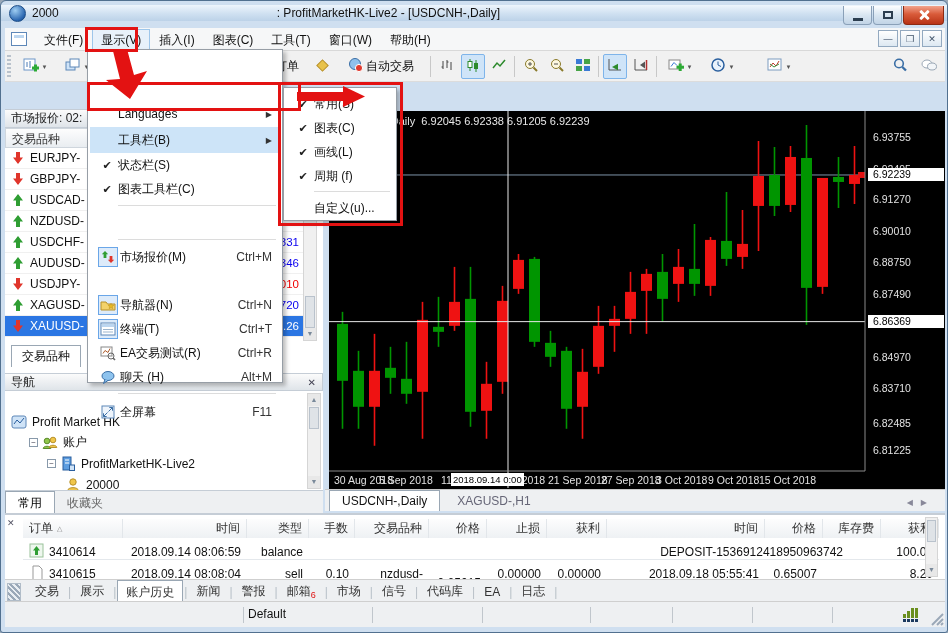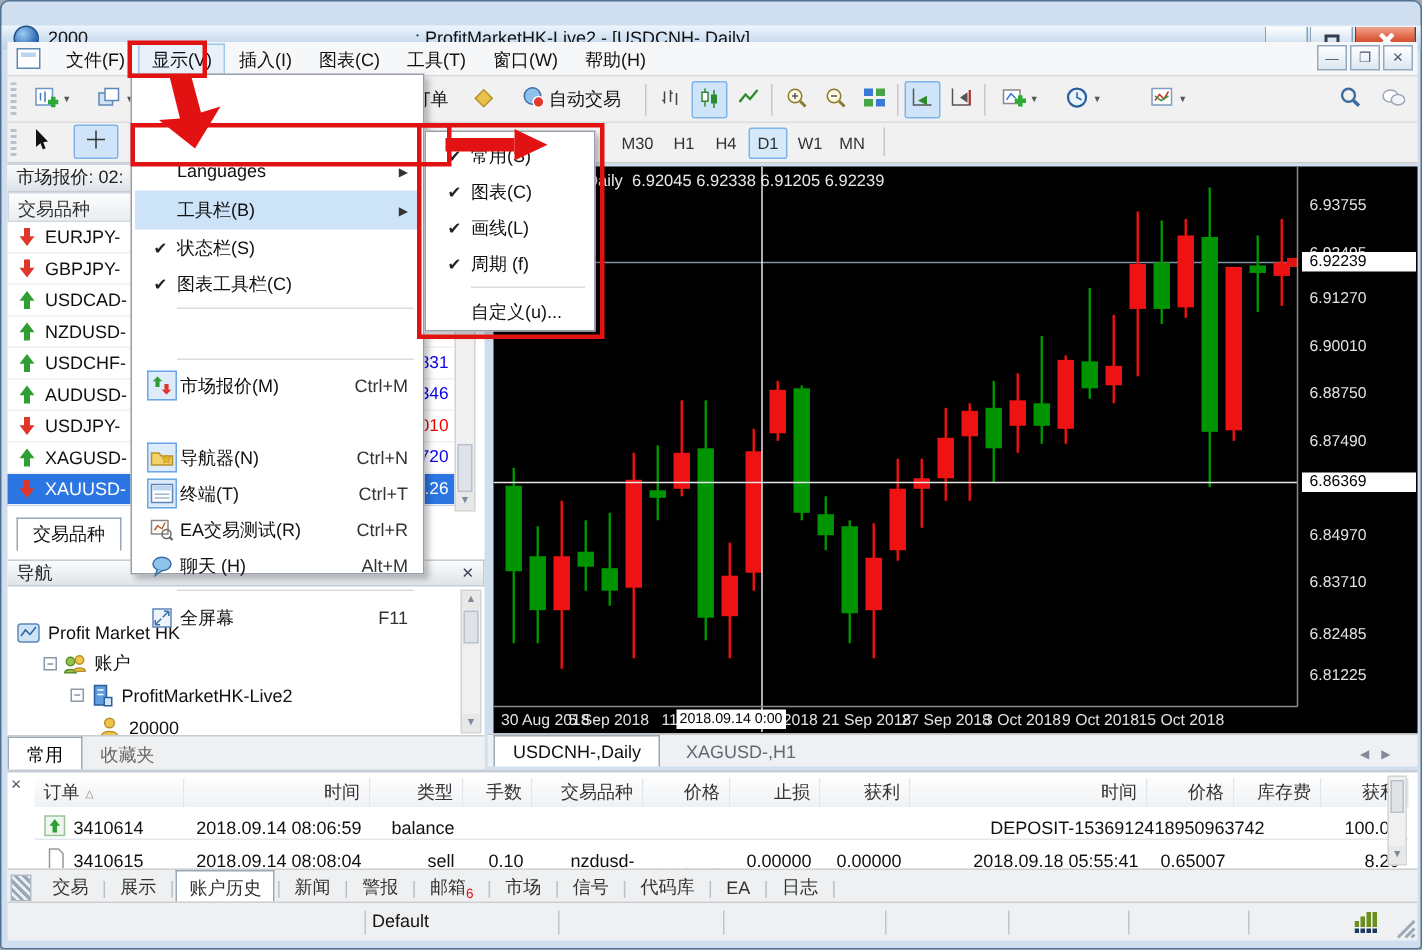--- a/index.html
+++ b/index.html
@@ -1,21 +1,21 @@
 <!DOCTYPE html>
 <html><head>
 <meta charset="utf-8">
 <style>
   html,body{margin:0;padding:0;background:#9aa8b8;font-family:"Liberation Sans","DejaVu Sans",sans-serif;}
   *{box-sizing:border-box;}
   #app{position:relative;width:948px;height:633px;background:#cfdff0;border:1px solid #51708f;
        border-radius:6px 6px 3px 3px;overflow:hidden;font-size:12px;color:#111;}
   .abs{position:absolute;}
   
-  #titlebar{position:absolute;left:0;top:16px;width:948px;height:16px;
+  #titlebar{position:absolute;left:0;top:4px;width:948px;height:16px;
     background:linear-gradient(#eef5fc,#cfe0f1 55%,#bcd2e8);display:flex;align-items:center;}
   #logo{width:17px;height:17px;border-radius:50%;margin:0 6px 0 8px;
     background:radial-gradient(circle at 35% 30%,#9ecdf2,#2a66b0 70%,#16407a);border:1px solid #1c4c86;}
   .cap-group{position:absolute;top:1px;right:5px;display:flex;}
   .cap-btn{width:29px;height:19px;border:1px solid #8aa0b8;border-top:none;border-radius:0 0 4px 4px;
     background:linear-gradient(#fdfeff,#d9e6f2 50%,#c2d4e6);display:flex;align-items:center;justify-content:center;margin-left:1px;}
   .cap-close{width:41px;background:linear-gradient(#f2a38d,#d95b3a 45%,#b83316);border-color:#8c2a12;}
   .glyph-min{width:10px;height:3px;background:#2c3e50;margin-top:8px;}
   .glyph-max{width:10px;height:8px;border:2px solid #2c3e50;}
   .glyph-x{position:relative;width:12px;height:12px;}
@@ -276,42 +276,20 @@
             <line x1="10.3" y1="10" x2="14" y2="13.5" stroke="#3a6ea5" stroke-width="2.4"></line>
           </svg></span>
       </div>
       <div class="tbtn" style="left: 910px; width: 28px;">
         <span><svg width="16" height="16" viewBox="0 0 16 16">
             <ellipse cx="6" cy="7" rx="5" ry="4" fill="#fff" stroke="#9aa7b5"></ellipse>
             <ellipse cx="11" cy="9.5" rx="4.5" ry="3.5" fill="#f2f5f8" stroke="#9aa7b5"></ellipse>
           </svg></span>
       </div>
     </div>
-  <div id="toolbar2">
-      <div class="grip"></div>
-      <div class="tbtn" style="left: 8px; width: 28px; top: 1px; height: 23px;">
-        <span><svg width="16" height="16" viewBox="0 0 16 16">
-            <path d="M5 1 L5 13 L8 10.5 L9.6 14.6 L11.4 13.8 L9.8 9.8 L13 9.4 Z" fill="#111"></path>
-          </svg></span>
-      </div>
-      <div class="tbtn pressed" style="left: 44px; width: 30px; top: 1px; height: 23px;">
-        <span><svg width="16" height="16" viewBox="0 0 16 16">
-            <line x1="8" y1="2" x2="8" y2="14" stroke="#333"></line>
-            <line x1="2" y1="8" x2="14" y2="8" stroke="#333"></line>
-          </svg></span>
-      </div>
-      <div class="vsep" style="left: 82px; top: 3px; height: 19px;"></div>
-      <div class="pbtn" style="left: 404px; width: 32px;">M30</div>
-      <div class="pbtn" style="left: 438px; width: 26px;">H1</div>
-      <div class="pbtn" style="left: 466px; width: 26px;">H4</div>
-      <div class="pbtn pressed" style="left: 494px; width: 26px;">D1</div>
-      <div class="pbtn" style="left: 522px; width: 26px;">W1</div>
-      <div class="pbtn" style="left: 550px; width: 26px;">MN</div>
-      <div class="vsep" style="left: 584px; top: 3px; height: 19px;"></div>
-    </div>
 
   <div id="market-watch" class="abs" style="left:4px;top:108px;width:318px;height:264px">
     <div class="panel-hdr" style="height:19px">
       <span>市场报价: 02:</span>
     </div>
     <div class="mw-colhdr" style="height:20px">
       <span>交易品种</span>
     </div>
     <div id="mw-rows" style="position:relative">
         <div class="mw-row" style="top: 0px;">

